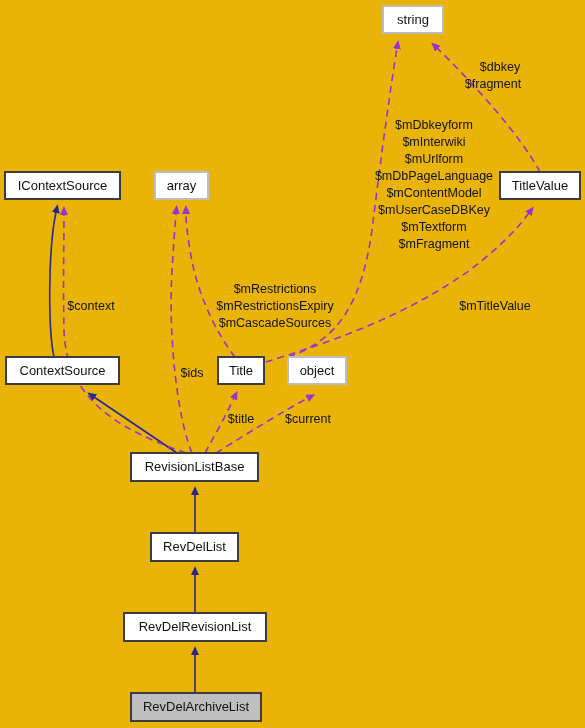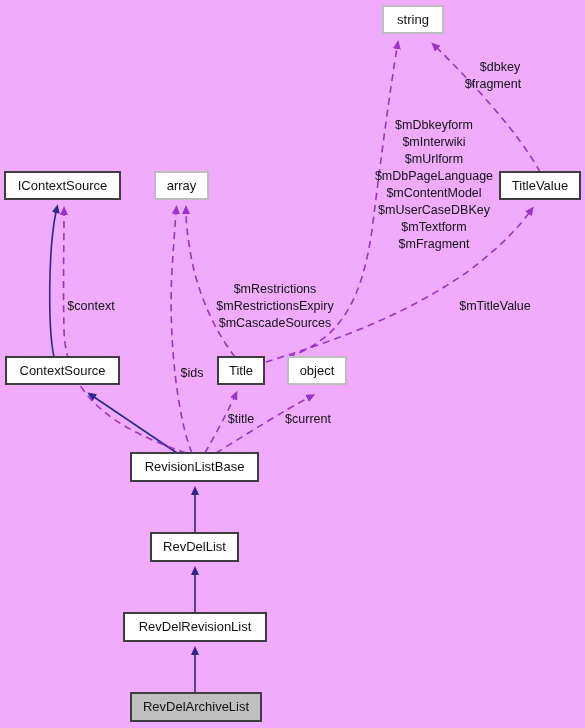--- a/index.html
+++ b/index.html
@@ -4,21 +4,21 @@
 <style>
   html, body {
     margin: 0;
     padding: 0;
     background: #ffffff;
   }
   #diagram-root {
     position: relative;
     width: 585px;
     height: 728px;
-    background: #f0abfc;
+    background: #eab308;
     font-family: "Liberation Sans", sans-serif;
     overflow: hidden;
   }
   svg#uml-canvas {
     position: absolute;
     left: 0;
     top: 0;
     width: 585px;
     height: 728px;
   }

